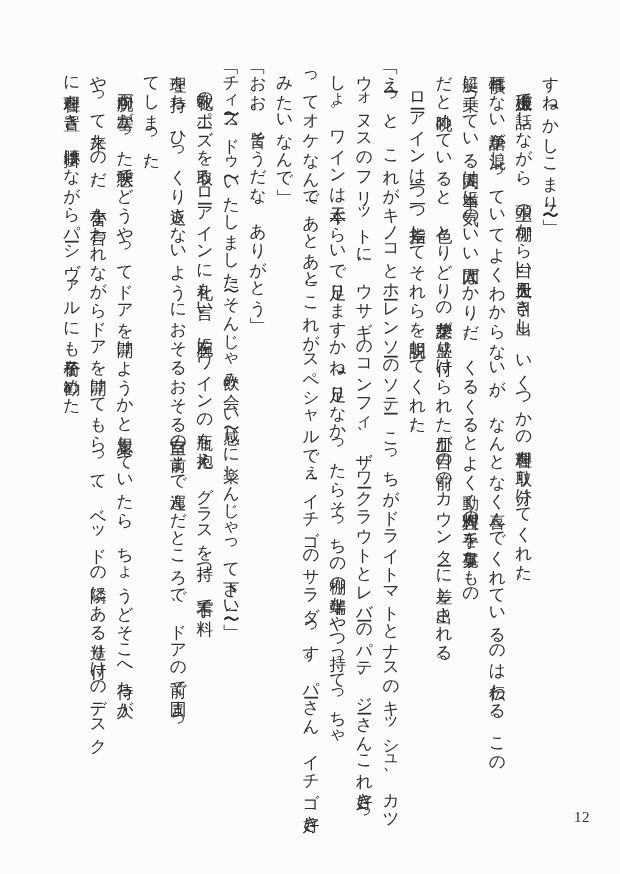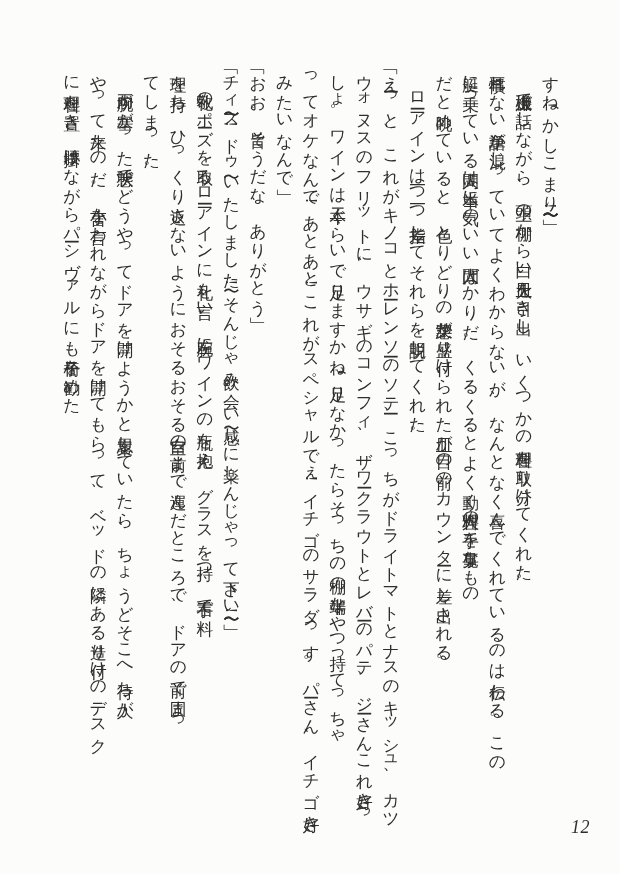--- a/index.html
+++ b/index.html
@@ -34,25 +34,24 @@
     margin: 0;
     padding: 0;
     white-space: nowrap;
   }
   .line.indent {
     text-indent: 1em;
   }
   .folio {
     position: absolute;
     right: 30px;
-    bottom: 36px;
-    font-size: 18px;
+    bottom: 48px;
+    font-size: 15px;
     letter-spacing: 0.5px;
     color: #2e2e2e;
-    font-style: italic;
   }
 </style>
 </head>
 <body>
 
 <div class="page">
   <main class="text-block" id="textBlock">
       <p class="line">すね!かしこまり〜〜〜!」</p>
       <p class="line indent">上機嫌で話しながら、頭上の棚から白い大皿を引き出し、いくつかの料理を取り分けてくれた。</p>
       <p class="line">耳慣れない単語が混じっていてよくわからないが、なんとなく喜んでくれているのは伝わる。この</p>

